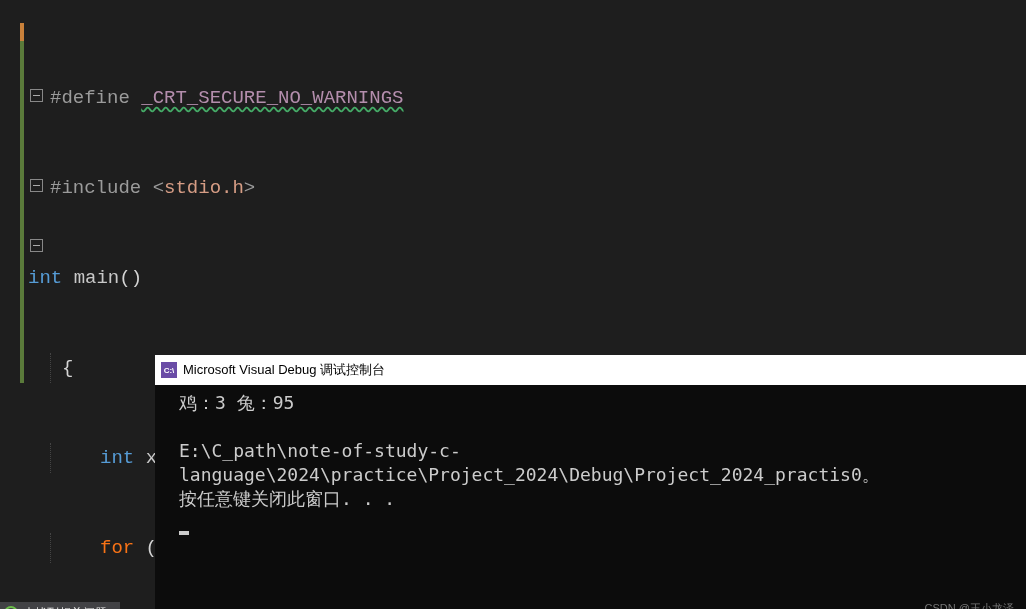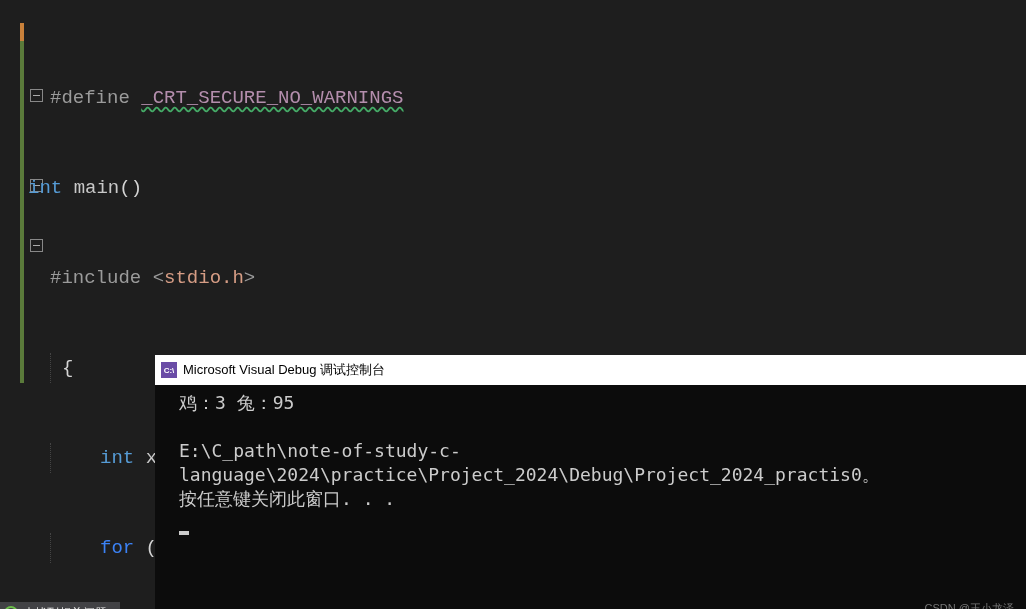--- a/index.html
+++ b/index.html
@@ -84,21 +84,21 @@
     .kw-include { color: #9b9b9b; }
     .kw-angle { color: #9b9b9b; }
     .kw-header { color: #d69d85; }
     .kw-type { color: #569cd6; }
     .kw-func { color: #c8c8c8; }
     .kw-paren { color: #d4d4d4; }
     .kw-brace { color: #d4d4d4; }
     .kw-var { color: #c8c8c8; }
     .kw-op { color: #d4d4d4; }
     .kw-num { color: #b5cea8; }
-    .kw-ctrl { color: #3b82f6; text-align: center; }
+    .kw-ctrl { color: #f97316; text-align: center; }
     .kw-semi { color: #d4d4d4; }
     .console-window {
       position: absolute;
       left: 155px;
       top: 340px;
       width: 872px;
       background: #0c0c0c;
     }
     .console-title {
       background: #fff;
@@ -183,22 +183,22 @@
   <div class="gutter">
     <div class="green-bar"></div>
     <div class="orange-bar"></div>
     <div class="fold-box" style="top:74px"></div>
     <div class="fold-box" style="top:164px"></div>
     <div class="fold-box" style="top:224px"></div>
   </div>
 
   <div class="code-area">
     <div class="code-line"><span class="kw-pp">#define</span> <span class="kw-macro">_CRT_SECURE_NO_WARNINGS</span></div>
+    <div class="code-line"><span class="kw-include">#include</span> <span class="kw-angle">&lt;</span><span class="kw-header">stdio.h</span><span class="kw-angle">&gt;</span></div>
     <div class="code-line" style="margin-left:-22px;"><span class="kw-type">int</span> <span class="kw-func">main</span><span class="kw-paren">()</span></div>
-    <div class="code-line"><span class="kw-include">#include</span> <span class="kw-angle">&lt;</span><span class="kw-header">stdio.h</span><span class="kw-angle">&gt;</span></div>
     <div class="code-line"><div class="indent-guide" style="left:0"></div><span class="kw-brace" style="margin-left:12px">{</span></div>
     <div class="code-line"><div class="indent-guide" style="left:0"></div><span style="margin-left:50px"><span class="kw-type">int</span> <span class="kw-var">x</span><span class="kw-op"> = </span><span class="kw-num">0</span><span class="kw-semi">;</span></span></div>
     <div class="code-line"><div class="indent-guide" style="left:0"></div><span style="margin-left:50px"><span class="kw-ctrl">for</span><span class="kw-paren"> (</span><span class="kw-var">x</span><span class="kw-op"> = </span><span class="kw-num">1</span><span class="kw-semi">; </span><span class="kw-var">x</span><span class="kw-op"> &lt; </span><span class="kw-num">98</span><span class="kw-semi">; </span><span class="kw-var">x</span><span class="kw-op">++</span><span class="kw-paren">)</span></span></div>
     <div class="code-line"><div class="indent-guide" style="left:0"></div><div class="indent-guide" style="left:58px"></div></div>
     
     
     
     
     
     

